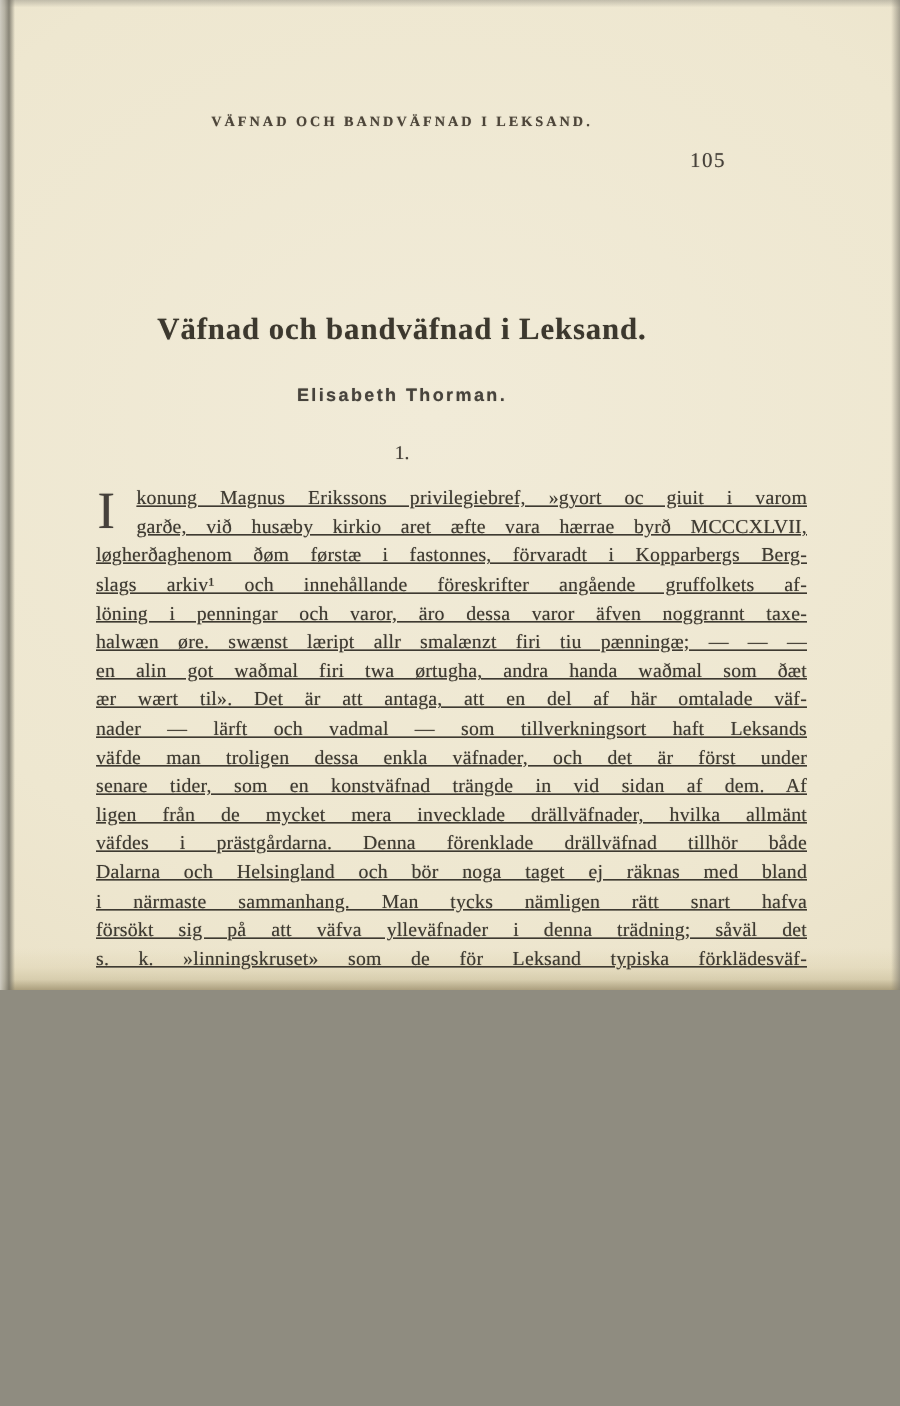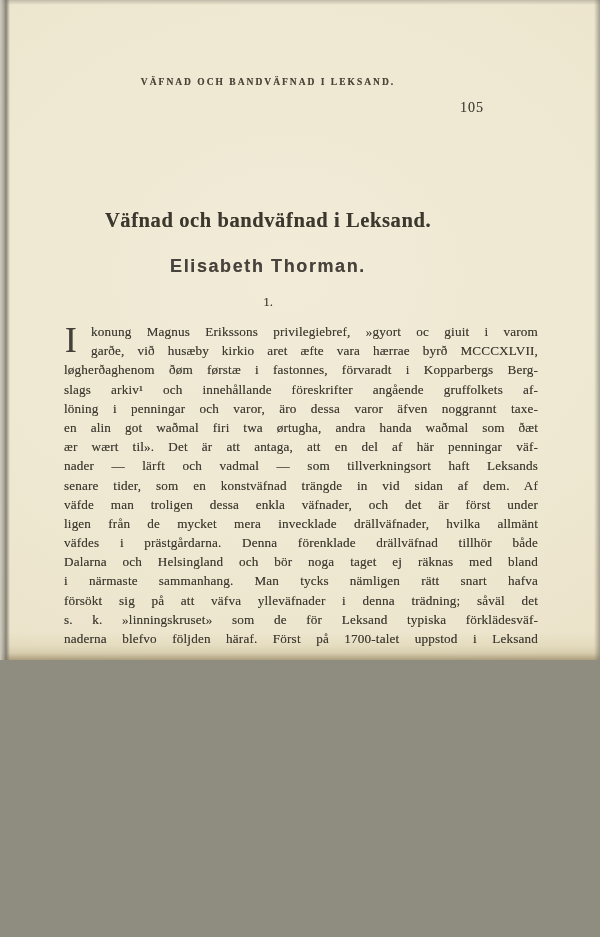--- a/index.html
+++ b/index.html
@@ -53,21 +53,21 @@
     color: #3c382e;
   }
   .byline-af {
     top: 242px;
     font-size: 9.5px;
     color: #55503f;
   }
   .byline-author {
     top: 256px;
     font-family: "Liberation Sans", "DejaVu Sans", sans-serif;
-    font-size: 18px;
+    font-size: 12px;
     font-weight: bold;
     letter-spacing: 1.6px;
     color: #47433c;
   }
   .section-number {
     top: 294px;
     font-size: 13px;
     color: #46413a;
   }
 
@@ -79,20 +79,21 @@
     font-size: 13.2px;
     letter-spacing: 0.15px;
   }
   .body-line {
     height: 19.2px;
     line-height: 19.2px;
     text-align: justify;
     text-align-last: justify;
     overflow: hidden;
     white-space: nowrap;
+    text-decoration: underline;
   }
   .body-line.indent { padding-left: 27px; }
   .drop-cap {
     position: absolute;
     left: 1px;
     top: 0px;
     font-size: 35px;
     line-height: 37px;
     color: #45403a;
   }
@@ -120,29 +121,29 @@
   <div class="center-col byline-author ink">Elisabeth Thorman.</div>
   <div class="center-col section-number ink">1.</div>
 
   <div class="body-block ink">
     <span class="drop-cap">I</span>
     <div class="body-line indent">konung Magnus Erikssons privilegiebref, »gyort oc giuit i varom</div>
     <div class="body-line indent">garðe, við husæby kirkio aret æfte vara hærrae byrð MCCCXLVII,</div>
     <div class="body-line">løgherðaghenom ðøm førstæ i fastonnes, förvaradt i Kopparbergs Berg-</div>
     <div class="body-line">slags arkiv¹ och innehållande föreskrifter angående gruffolkets af-</div>
     <div class="body-line">löning i penningar och varor, äro dessa varor äfven noggrannt taxe-</div>
+    <div class="body-line">halwæn øre. swænst læript allr smalænzt firi tiu pænningæ; — — —</div>
     <div class="body-line">en alin got waðmal firi twa ørtugha, andra handa waðmal som ðæt</div>
-    <div class="body-line">ær wært til». Det är att antaga, att en del af här penningar väf-</div>
+    <div class="body-line">ær wært til». Det är att antaga, att en del af här omtalade väf-</div>
     <div class="body-line">nader — lärft och vadmal — som tillverkningsort haft Leksands</div>
+    <div class="body-line">väfde man troligen dessa enkla väfnader, och det är först under</div>
     <div class="body-line">senare tider, som en konstväfnad trängde in vid sidan af dem. Af</div>
-    <div class="body-line">väfde man troligen dessa enkla väfnader, och det är först under</div>
     <div class="body-line">ligen från de mycket mera invecklade drällväfnader, hvilka allmänt</div>
     <div class="body-line">väfdes i prästgårdarna. Denna förenklade drällväfnad tillhör både</div>
     <div class="body-line">Dalarna och Helsingland och bör noga taget ej räknas med bland</div>
     <div class="body-line">i närmaste sammanhang. Man tycks nämligen rätt snart hafva</div>
     <div class="body-line">försökt sig på att väfva ylleväfnader i denna trädning; såväl det</div>
     <div class="body-line">s. k. »linningskruset» som de för Leksand typiska förklädesväf-</div>
-    <div class="body-line">naderna blefvo följden häraf. Först på 1700-talet uppstod i Leksand</div>
   </div>
 
   <div class="footnote ink">¹ Aftryckt i Diplomatarium Dalecarlicum.</div>
 
 </div>
 
 </body></html>

